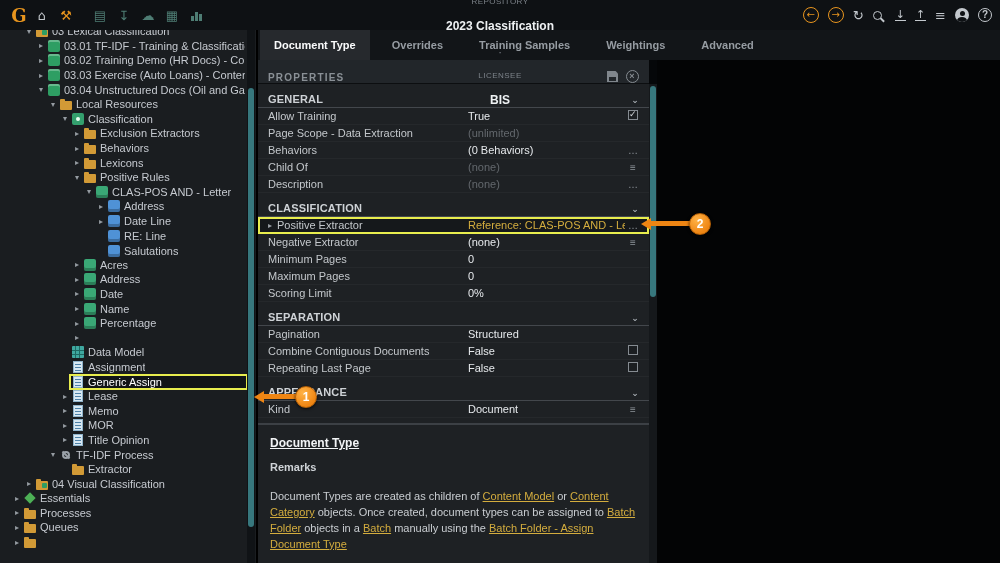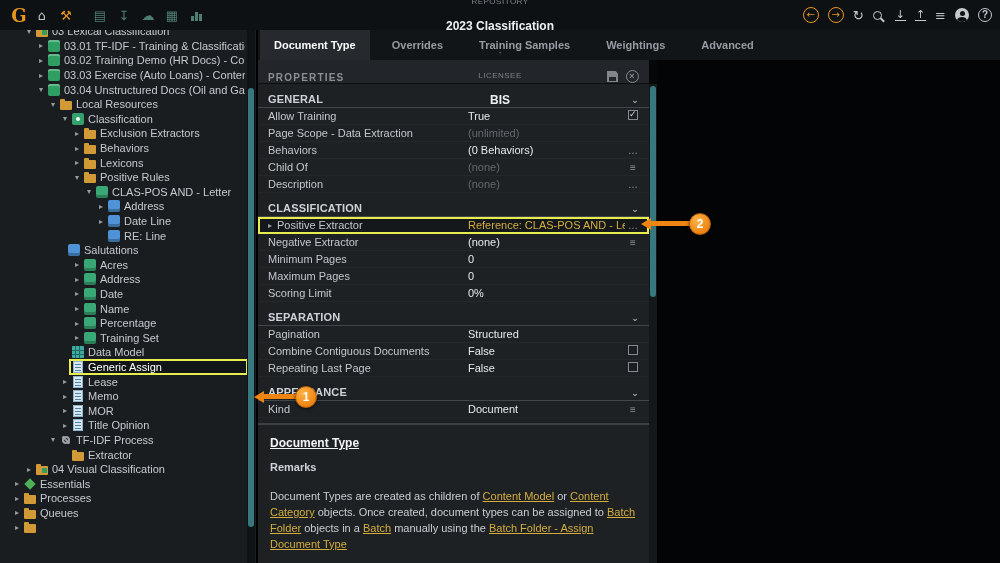--- a/index.html
+++ b/index.html
@@ -249,21 +249,21 @@
             <span class="tlabel">Date Line</span>
           </span>
         </div>
         <div class="trow" style="padding-left: 96px;">
           <span class="tarrow"></span>
           <span class="twrap">
             <span class="ticon i-extractor-blue"></span>
             <span class="tlabel">RE: Line</span>
           </span>
         </div>
-        <div class="trow" style="padding-left: 56px;">
+        <div class="trow" style="padding-left: 96px; align-items: flex-end;">
           <span class="tarrow"></span>
           <span class="twrap">
             <span class="ticon i-extractor-blue"></span>
             <span class="tlabel">Salutations</span>
           </span>
         </div>
         <div class="trow" style="padding-left: 72px;">
           <span class="tarrow">▸</span>
           <span class="twrap">
             <span class="ticon i-extractor"></span>
@@ -293,30 +293,33 @@
         </div>
         <div class="trow" style="padding-left: 72px;">
           <span class="tarrow">▸</span>
           <span class="twrap">
             <span class="ticon i-extractor"></span>
             <span class="tlabel">Percentage</span>
           </span>
         </div>
         <div class="trow" style="padding-left: 72px;">
           <span class="tarrow">▸</span>
-          <span class="twrap">
-            <span class="ticon i-training-set"></span>
-            <span class="tlabel">Training Set</span>
-          </span>
         </div>
         <div class="trow" style="padding-left: 60px;">
           <span class="tarrow"></span>
           <span class="twrap">
             <span class="ticon i-data-model"></span>
             <span class="tlabel">Data Model</span>
+          </span>
+        </div>
+        <div class="trow" style="padding-left: 60px;">
+          <span class="tarrow"></span>
+          <span class="twrap">
+            <span class="ticon i-doc-type"></span>
+            <span class="tlabel">Assignment</span>
           </span>
         </div>
         <div class="trow" style="padding-left: 60px;">
           <span class="tarrow"></span>
           <span class="twrap hl">
             <span class="ticon i-doc-type"></span>
             <span class="tlabel">Generic Assign</span>
           </span>
         </div>
         <div class="trow" style="padding-left: 60px;">

